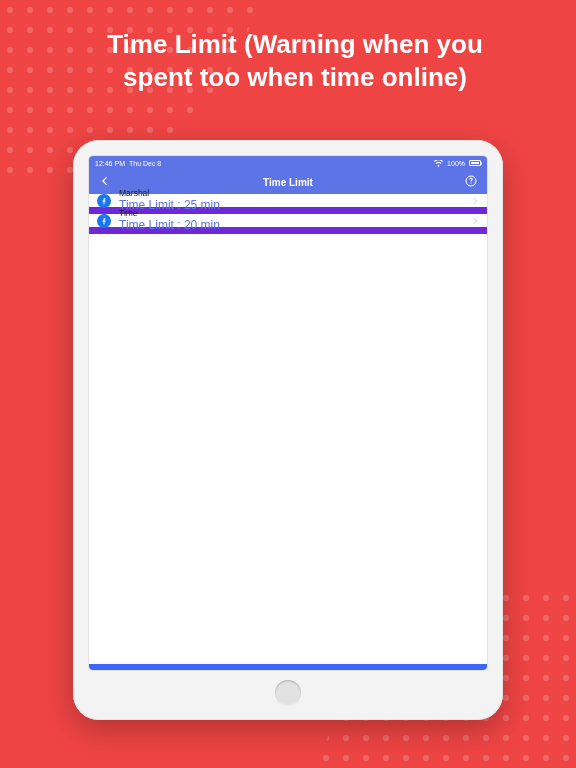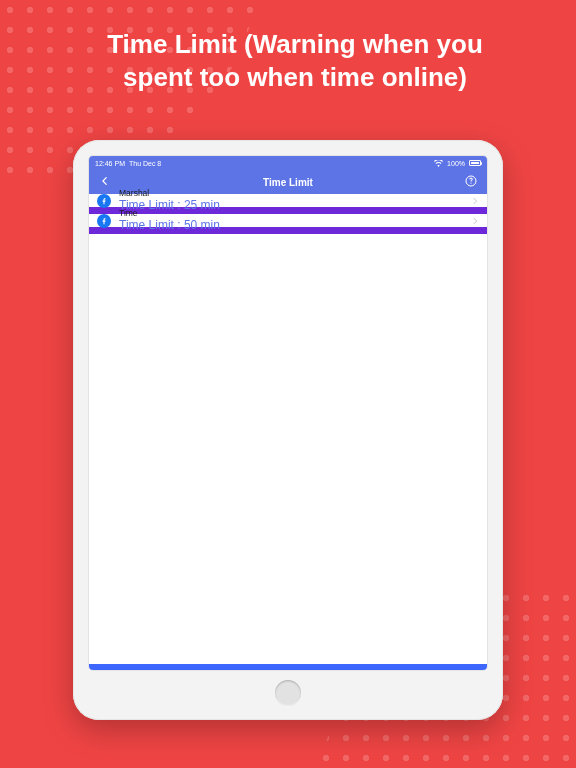--- a/index.html
+++ b/index.html
@@ -192,21 +192,21 @@
         </div>
 
         <div class="row">
           <span class="fb-icon">
             <svg width="8" height="8" viewBox="0 0 24 24">
                 <path fill="#fff" d="M13.5 22v-8h2.7l.4-3.2h-3.1V8.7c0-.9.3-1.6 1.7-1.6h1.6V4.2C16.5 4.1 15.5 4 14.4 4c-2.4 0-4 1.5-4 4.2v2.6H7.7V14h2.7v8h3.1z"></path>
               </svg>
           </span>
           <div class="text">
             <span class="name">Time</span>
-            <span class="sub">Time Limit : 50 min</span>
+            <span class="sub">Time Limit : 20 min</span>
           </div>
           <span class="chev">
             <svg width="8" height="10" viewBox="0 0 24 24">
                 <path fill="none" stroke="#c8c8cf" stroke-width="3" stroke-linecap="round" stroke-linejoin="round" d="M9 4l8 8-8 8"></path>
               </svg>
           </span>
         </div>
 
       </div>
 

